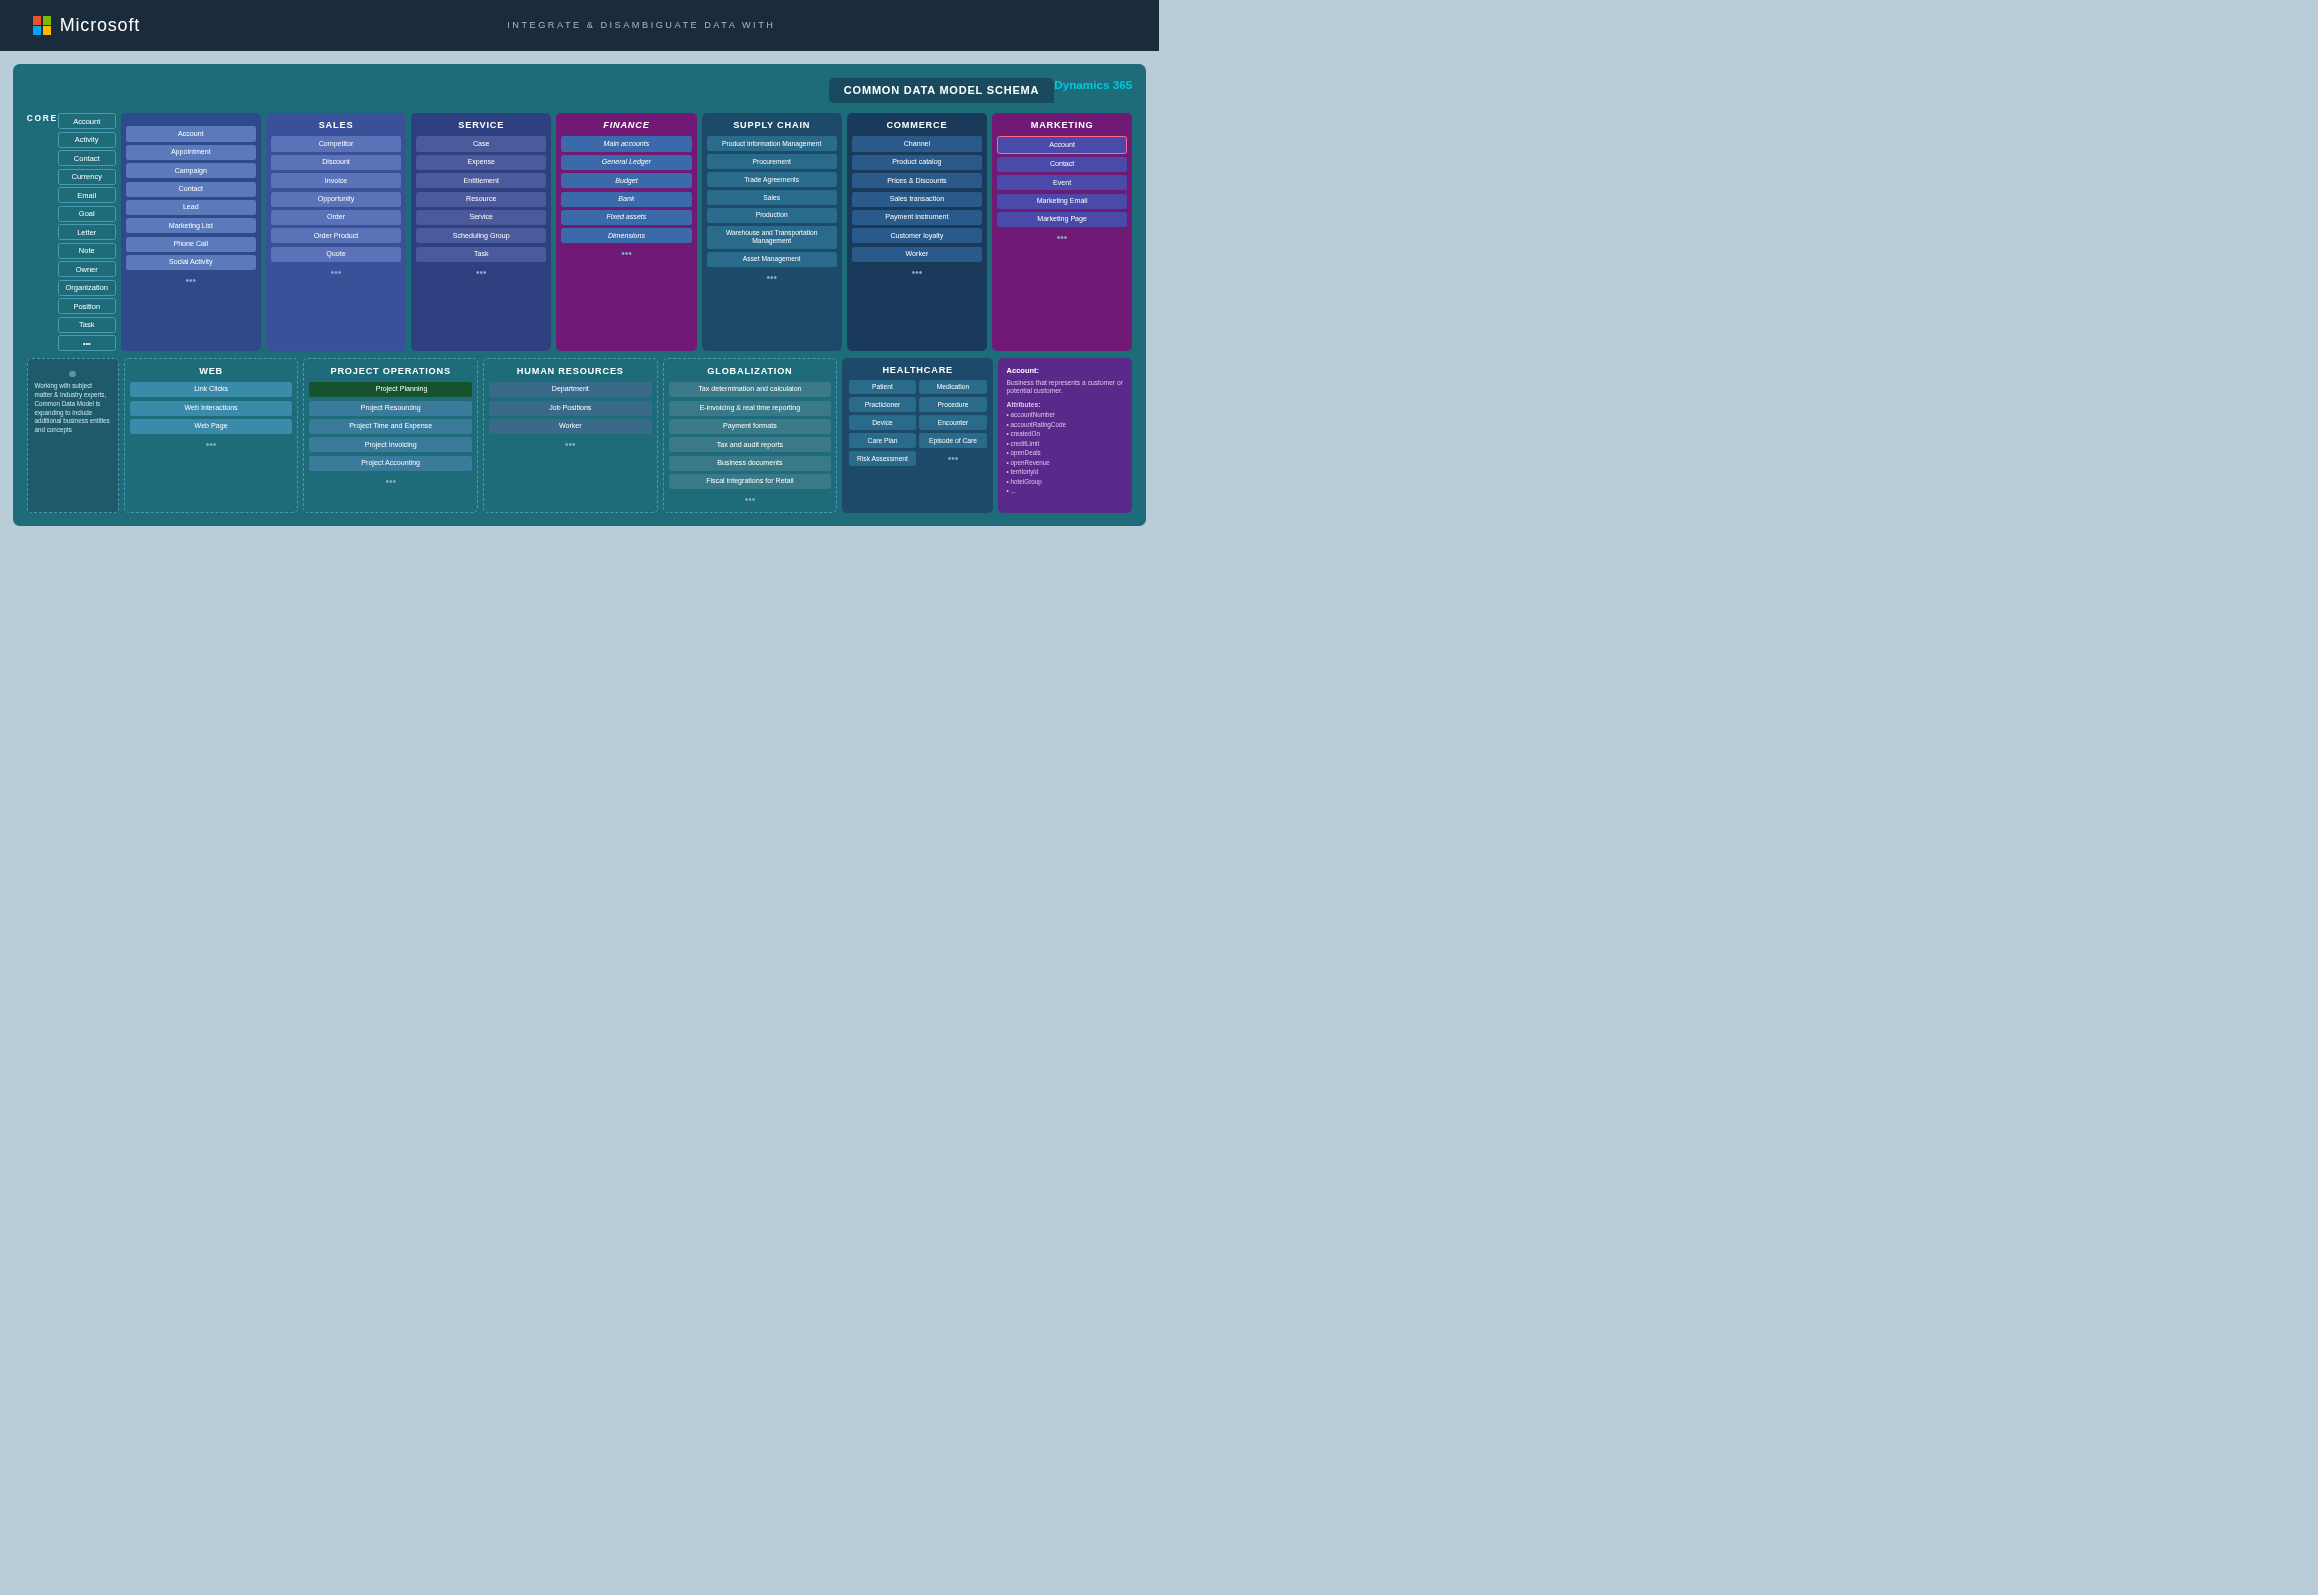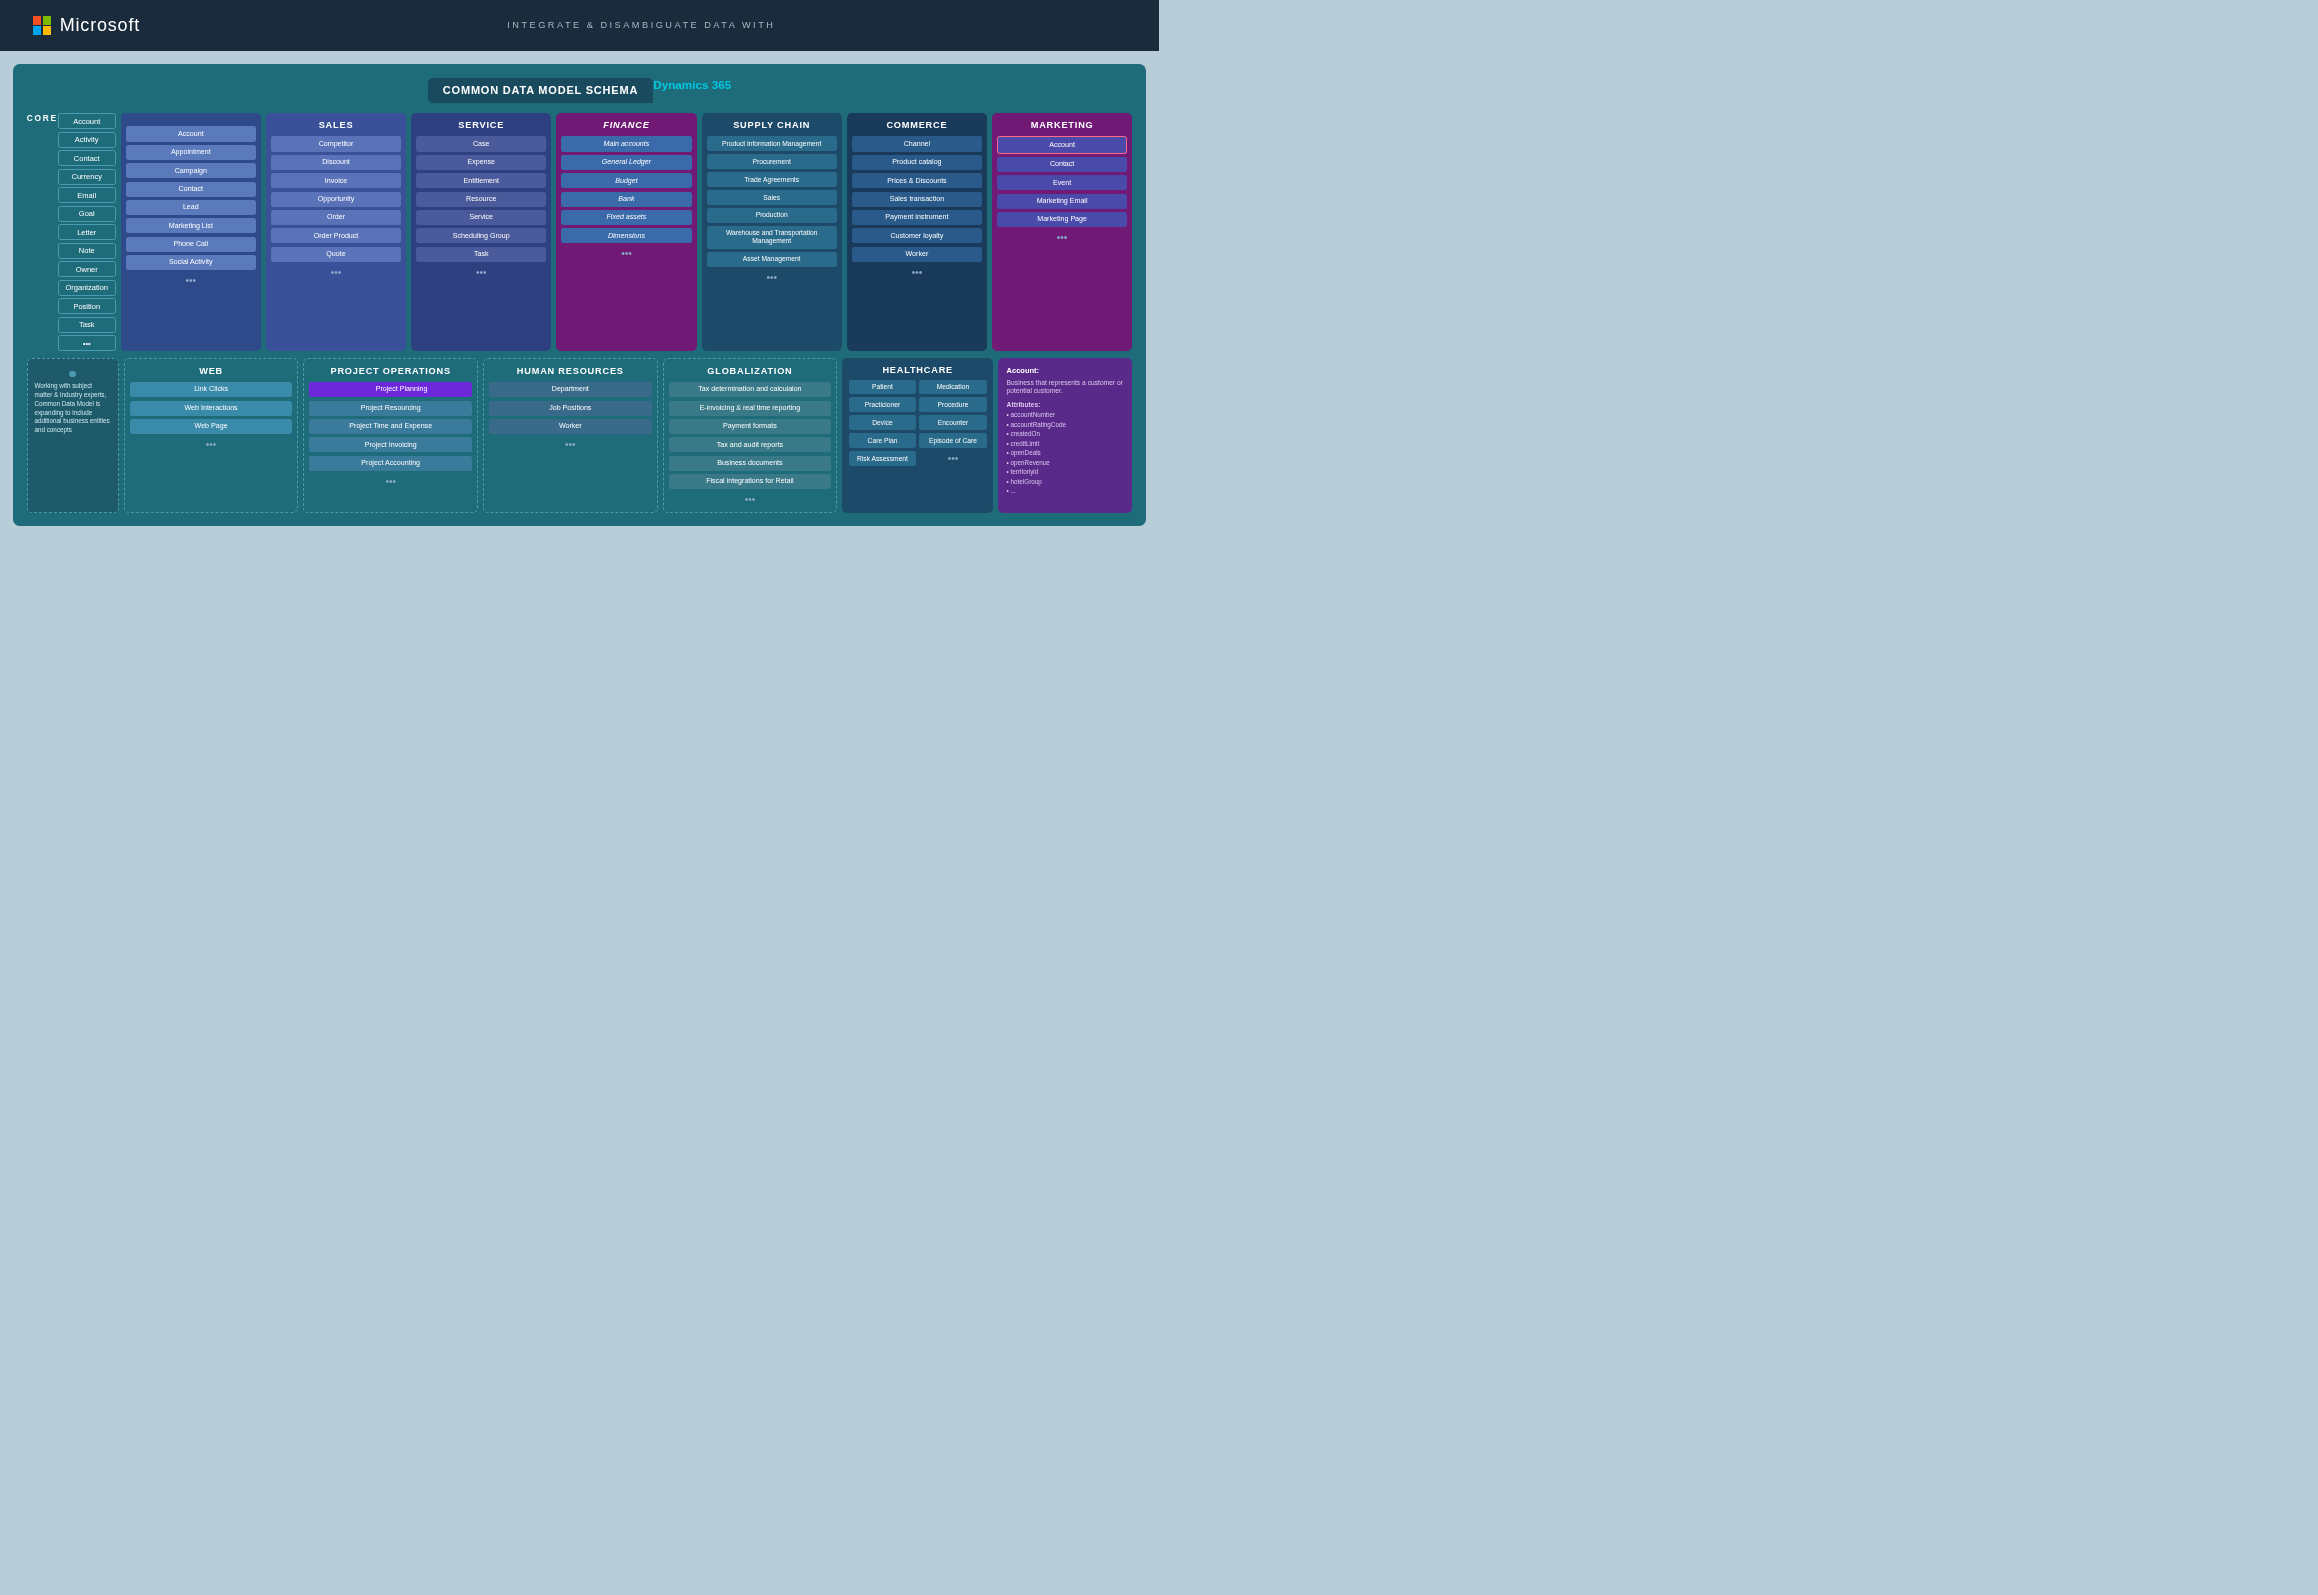--- a/index.html
+++ b/index.html
@@ -61,21 +61,21 @@
     .main-container {
       background: #1e6b7a;
       margin: 13.4px;
       border-radius: 6.7px;
       padding: 13.4px;
     }
 
     
     .schema-header {
       display: flex;
-      justify-content: center;
+      justify-content: flex-end;
       align-items: flex-start;
       margin-bottom: 10px;
     }
     .schema-title-box {
       background: #1a4a5e;
       border-radius: 5px 5px 0 5px;
       padding: 6.7px 15px;
       color: white;
       font-size: 11px;
       font-weight: 700;
@@ -429,21 +429,21 @@
     <div class="dashed-card">
       <div class="col-header" style="color:white;">WEB</div>
       <div class="card-item" style="background:#3a8aaa;">Link Clicks</div>
       <div class="card-item" style="background:#3a8aaa;">Web Interactions</div>
       <div class="card-item" style="background:#3a8aaa;">Web Page</div>
       <div class="dots">•••</div>
     </div>
 
     <div class="dashed-card">
       <div class="col-header" style="color:white;">PROJECT OPERATIONS</div>
-      <div class="card-item" style="background:#6d28d9;padding-left:25px;">Project Planning</div>
+      <div class="card-item" style="background:#14532d;padding-left:25px;">Project Planning</div>
       <div class="card-item" style="background:#3a7a9a;">Project Resourcing</div>
       <div class="card-item" style="background:#3a7a9a;">Project Time and Expense</div>
       <div class="card-item" style="background:#3a7a9a;">Project Invoicing</div>
       <div class="card-item" style="background:#3a7a9a;">Project Accounting</div>
       <div class="dots">•••</div>
     </div>
 
     <div class="dashed-card">
       <div class="col-header" style="color:white;">HUMAN RESOURCES</div>
       <div class="card-item" style="background:#3a6a8a;">Department</div>

